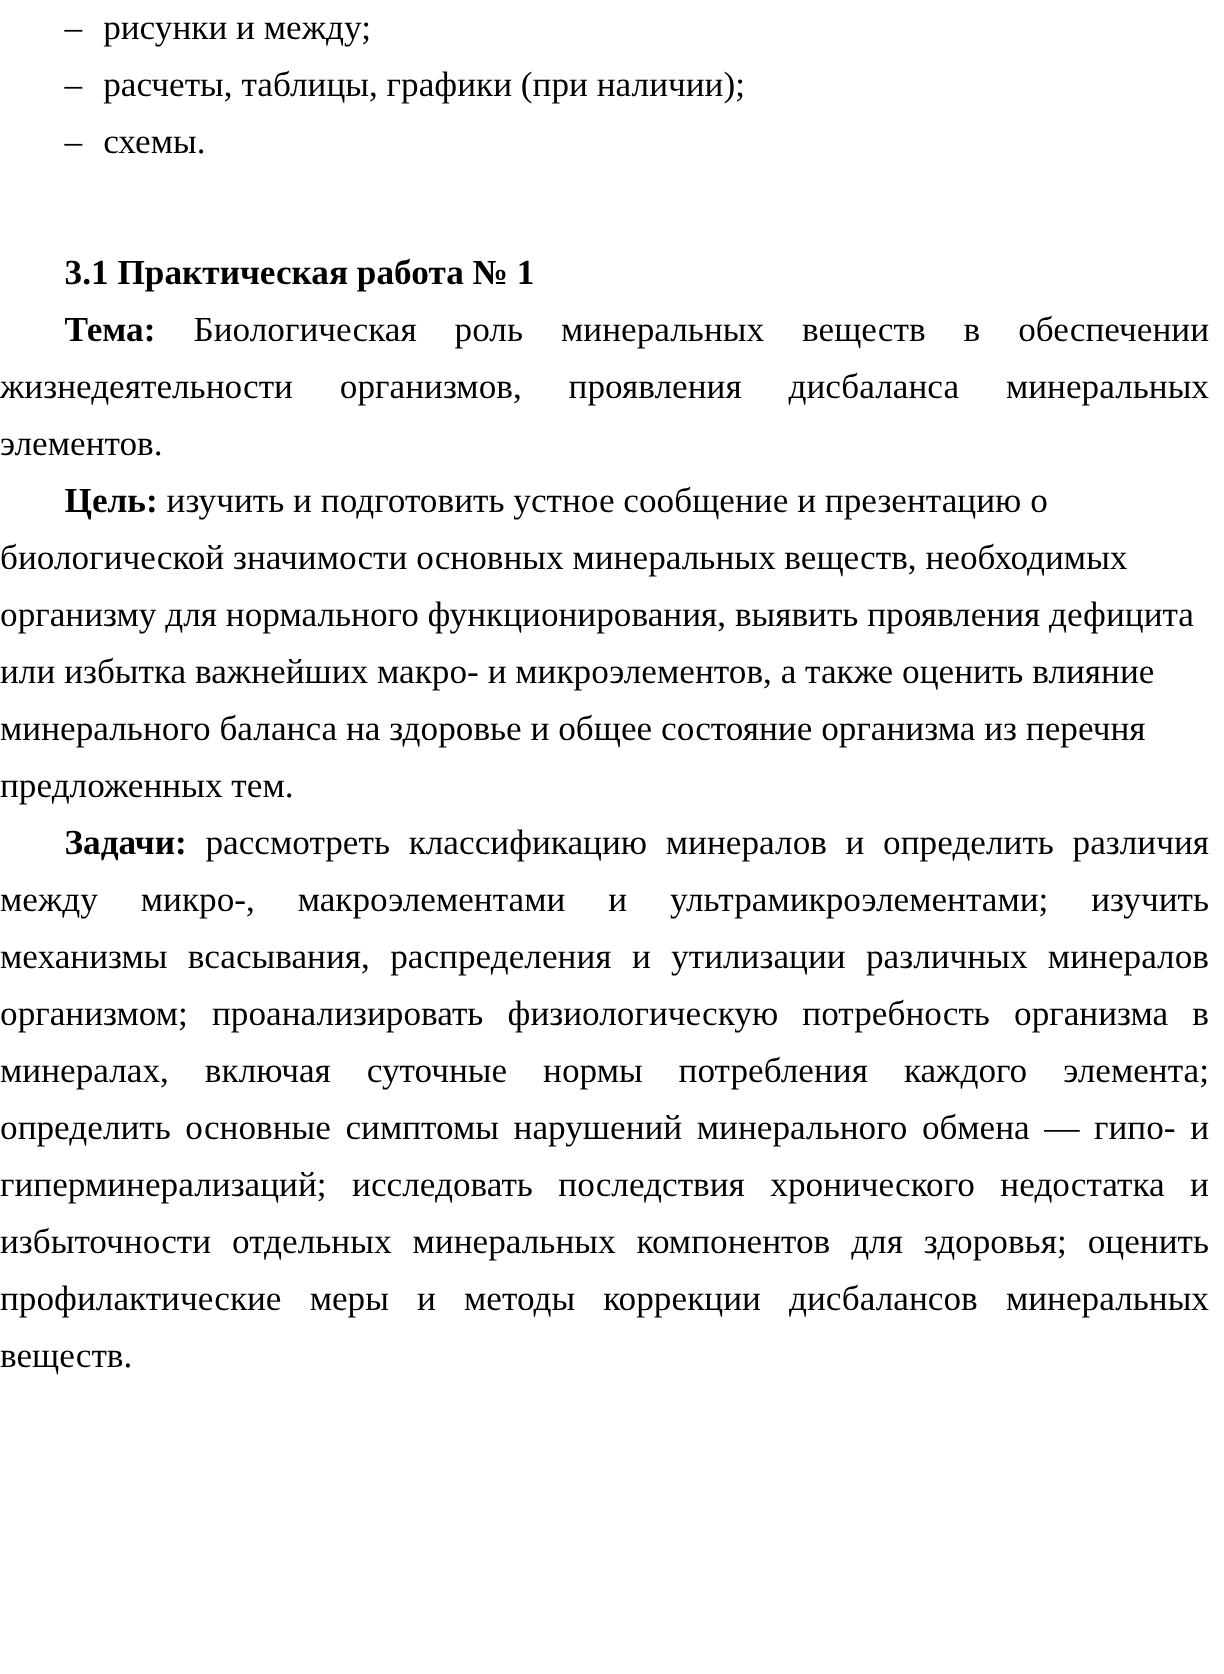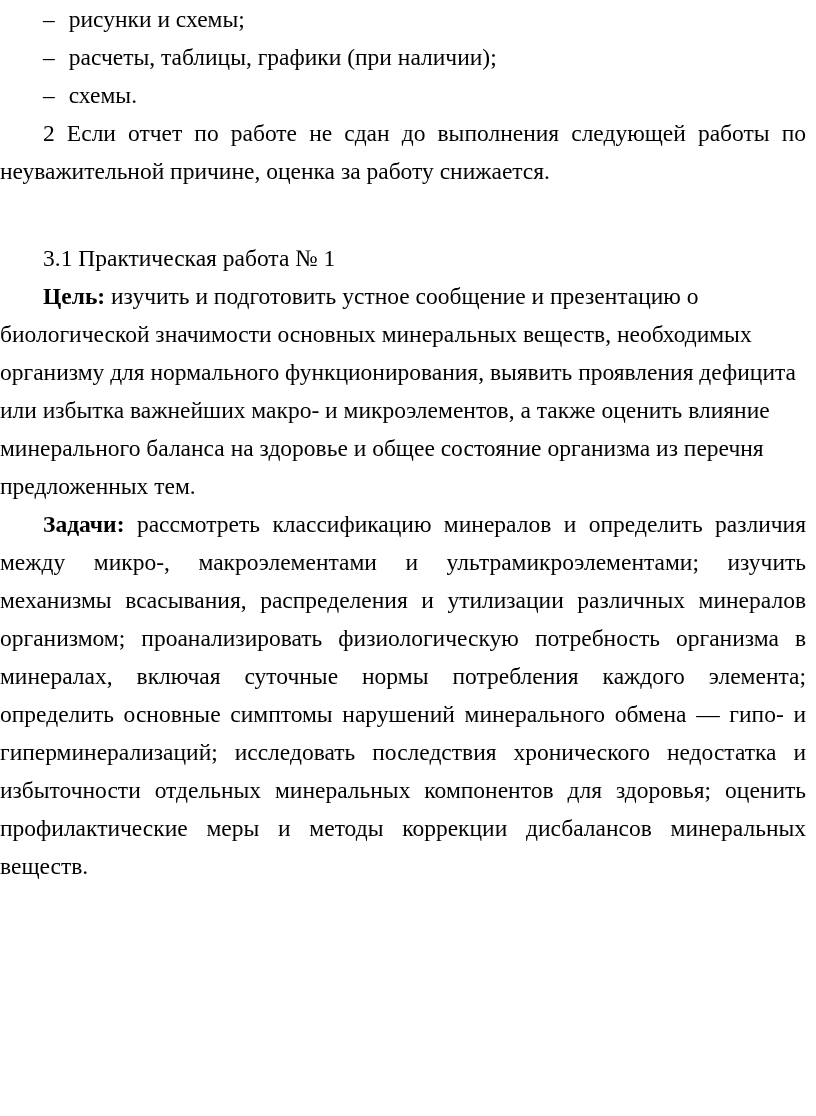--- a/index.html
+++ b/index.html
@@ -32,43 +32,43 @@
   .dash-marker {
     display: inline;
   }
   .tab-gap {
     display: inline-block;
     width: 14px;
   }
   .section-heading {
     margin: 49px 0 0 0;
     text-indent: 43px;
-    font-weight: normal;
+    font-weight: bold;
     text-align: left;
   }
   .run-in-label {
     font-weight: bold;
     text-align: center;
   }
 </style>
 </head>
 <body>
 
 <div class="page">
 
 
-  <p class="para"><span class="dash-marker">–</span><span class="tab-gap"></span><span>рисунки и схемы;</span></p>
+  <p class="para"><span class="dash-marker">–</span><span class="tab-gap"></span><span>рисунки и между;</span></p>
 
   <p class="para"><span class="dash-marker">–</span><span class="tab-gap"></span><span>расчеты, таблицы, графики (при наличии);</span></p>
 
   <p class="para"><span class="dash-marker">–</span><span class="tab-gap"></span><span>схемы.</span></p>
 
 
-  <p class="para"><span>2</span> <span>Если отчет по работе не сдан до выполнения следующей работы по неуважительной причине, оценка за работу снижается.</span></p>
 
   <p class="section-heading">3.1 Практическая работа № 1</p>
 
+  <p class="para"><span class="run-in-label">Тема:</span> <span>Биологическая роль минеральных веществ в обеспечении жизнедеятельности организмов, проявления дисбаланса минеральных элементов.</span></p>
 
   <p class="para align-left"><span class="run-in-label">Цель:</span> <span>изучить и подготовить устное сообщение и презентацию о биологической значимости основных минеральных веществ, необходимых организму для нормального функционирования, выявить проявления дефицита или избытка важнейших макро- и микроэлементов, а также оценить влияние минерального баланса на здоровье и общее состояние организма из перечня предложенных тем.</span></p>
 
   <p class="para"><span class="run-in-label">Задачи:</span> <span>рассмотреть классификацию минералов и определить различия между микро-, макроэлементами и ультрамикроэлементами; изучить механизмы всасывания, распределения и утилизации различных минералов организмом; проанализировать физиологическую потребность организма в минералах, включая суточные нормы потребления каждого элемента; определить основные симптомы нарушений минерального обмена — гипо- и гиперминерализаций; исследовать последствия хронического недостатка и избыточности отдельных минеральных компонентов для здоровья; оценить профилактические меры и методы коррекции дисбалансов минеральных веществ.</span></p>
 
 </div>
 
 </body></html>

